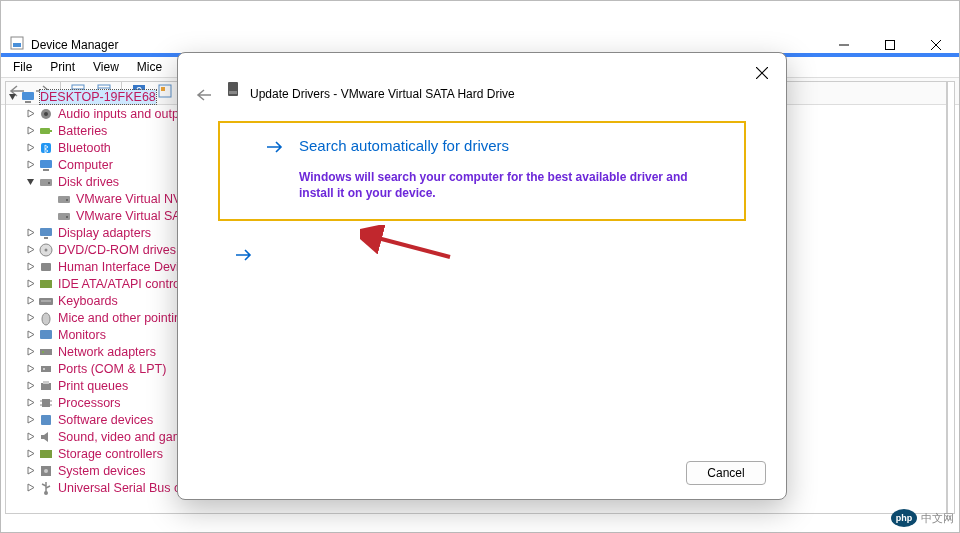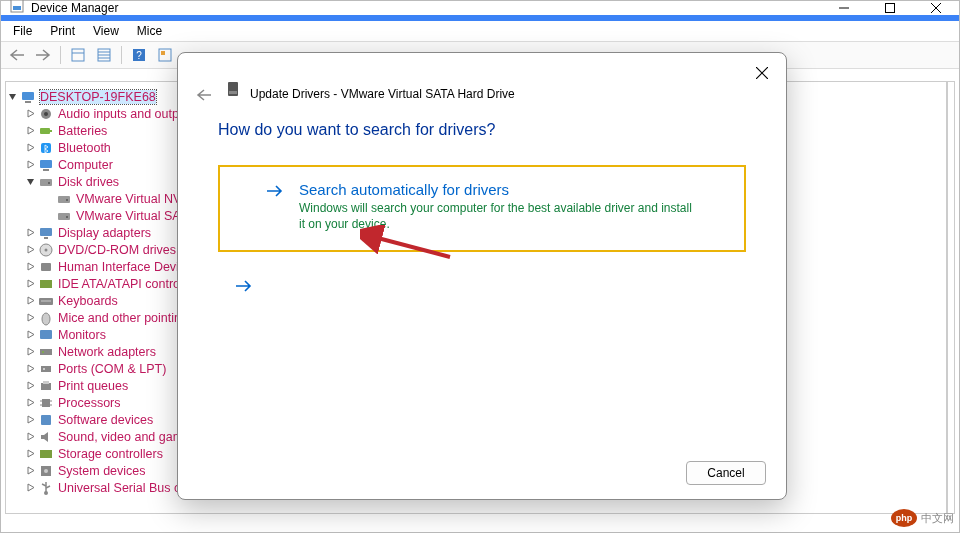--- a/index.html
+++ b/index.html
@@ -1,20 +1,20 @@
 <!DOCTYPE html>
 <html><head>
 <meta charset="utf-8">
 <style>
   * { box-sizing: border-box; margin: 0; padding: 0; font-family: "Segoe UI", Tahoma, sans-serif; }
   body { width: 960px; height: 533px; background: #fff; overflow: hidden; position: relative; }
 
   
   .main-window { position: absolute; inset: 0; border: 1px solid #bbb; background: #fff; }
-  .titlebar { height: 20px; display: flex; align-items: center; padding: 0 0 0 8px; border-bottom: 6px solid #3b82f6; }
+  .titlebar { height: 20px; display: flex; align-items: center; padding: 0 0 0 8px; border-bottom: 4px solid #3b82f6; margin-top: 36px; }
   .titlebar .title { flex: 1; font-size: 12px; color: #000; padding-left: 6px; }
   .titlebar-btns { display: flex; }
   .titlebar-btn { width: 46px; height: 30px; display: flex; align-items: center; justify-content: center; }
   .titlebar-btn svg { stroke: #000; }
 
   .menubar { height: 20px; display: flex; align-items: center; padding: 0 4px; gap: 2px; }
   .menubar span { font-size: 12px; padding: 18px 8px; color: #000; }
 
   .toolbar { height: 28px; border-top: 1px solid #ddd; border-bottom: 1px solid #ddd; display: flex; align-items: center; padding: 0 4px; gap: 2px; background: #fafafa; }
   .toolbar-btn { width: 24px; height: 22px; display: flex; align-items: center; justify-content: center; border: 1px solid transparent; }
@@ -37,30 +37,30 @@
   .dialog-close { position: absolute; top: 10px; right: 14px; width: 20px; height: 20px; display: flex; align-items: center; justify-content: center; }
   .dialog-header { display: flex; align-items: flex-end; padding: 32px 36px 0 14px; height: 48px; gap: 10px; }
   .dialog-header .back { width: 24px; display: flex; justify-content: center; }
   .dialog-header .hdr-title { font-size: 12px; color: #000; }
   .dialog-body { padding: 20px 40px 0 40px; }
   .dialog-question { font-size: 16px; color: #003399; margin-bottom: 26px; }
   .option-box { border: 1px solid #ddd; padding: 14px 16px 18px 16px; margin-bottom: 24px; display: flex; gap: 12px; position: relative; }
   .option-box.highlight { border: 2px solid #eab308; justify-content: center; }
   .option-arrow { width: 22px; padding-top: 2px; }
   .option-title { font-size: 15px; color: #0066cc; }
-  .option-desc { font-size: 12px; color: #15803d; margin-top: 2px; line-height: 1.35; max-width: 400px; }
+  .option-desc { font-size: 12px; color: #6d28d9; margin-top: 15px; line-height: 1.35; max-width: 400px; font-weight: bold; }
   .option-plain { display: flex; gap: 12px; padding: 0 16px; }
   .dialog-footer { position: absolute; bottom: 14px; right: 20px; }
   .cancel-btn { min-width: 80px; height: 24px; font-size: 12px; border: 1px solid #aaa; border-radius: 4px; background: #fdfdfd; padding: 2px 16px; margin-top: 44px; }
 
   
   .red-arrow { position: absolute; pointer-events: none; }
 
   .watermark { position: absolute; right: 6px; bottom: 6px; font-size: 11px; color: #888; display: flex; align-items: center; gap: 4px; }
-  .watermark .php { background: #c2410c; color: #fff; border-radius: 50%; width: 26px; height: 18px; display: flex; align-items: center; justify-content: center; font-size: 9px; font-weight: bold; }
+  .watermark .php { background: #0c4a6e; color: #fff; border-radius: 50%; width: 26px; height: 18px; display: flex; align-items: center; justify-content: center; font-size: 9px; font-weight: bold; }
 </style>
 </head>
 <body>
 
 <div class="main-window">
 
   <div class="titlebar">
     <span>
       <svg width="16" height="16">
           <rect x="2" y="2" width="12" height="12" fill="#fff" stroke="#888"></rect>
@@ -509,21 +509,20 @@
     </span>
     <span>
       <svg width="14" height="16">
           <rect x="2" y="1" width="10" height="14" rx="1" fill="#555"></rect>
           <rect x="3" y="10" width="8" height="3" fill="#888"></rect>
         </svg>
     </span>
     <span class="hdr-title">Update Drivers - VMware Virtual SATA Hard Drive</span>
   </div>
   <div class="dialog-body">
-    <div class="dialog-question">How do you want to search for drivers?</div>
 
     <div class="option-box highlight">
       <div class="option-arrow">
         <svg width="20" height="16">
             <path d="M2 8 H16 M11 3 L16 8 L11 13" fill="none" stroke="#0066cc" stroke-width="1.6"></path>
           </svg>
       </div>
       <div>
         <div class="option-title">Search automatically for drivers</div>
         <div class="option-desc">Windows will search your computer for the best available driver and install it on your device.</div>

